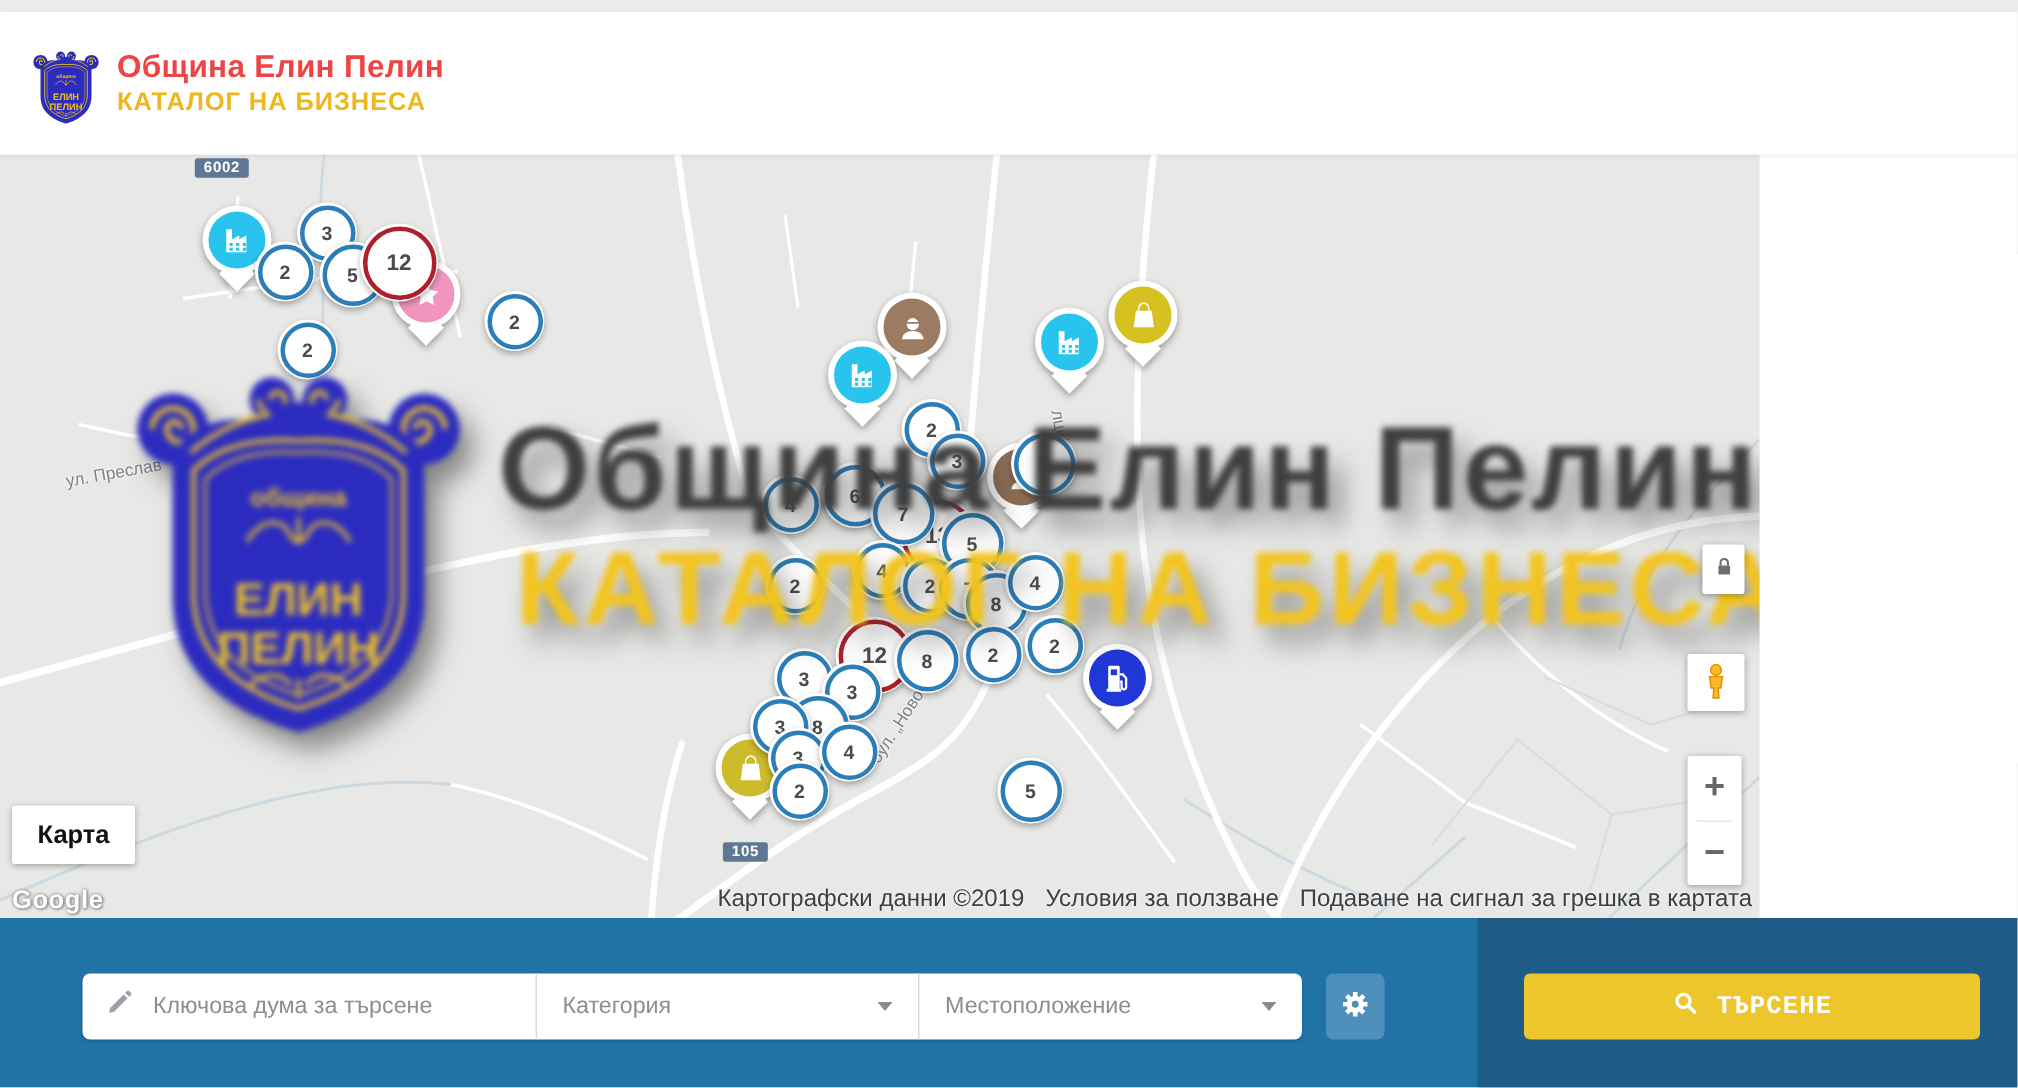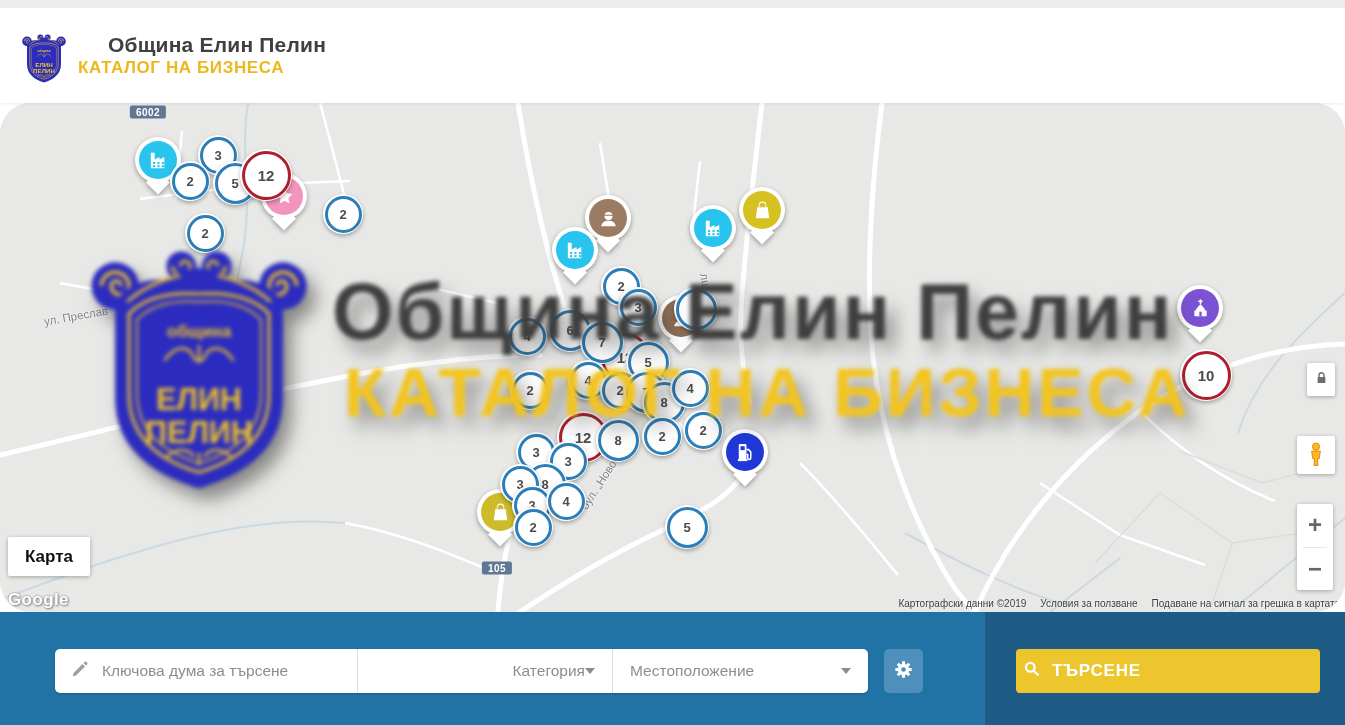--- a/index.html
+++ b/index.html
@@ -5,27 +5,27 @@
   html,body{margin:0;padding:0;}
   body{width:1345px;height:725px;overflow:hidden;font-family:"Liberation Sans","DejaVu Sans",sans-serif;background:#fff;}
   .page{position:relative;width:1345px;height:725px;}
 
   
   .top-strip{height:8px;background:#ececec;}
   header{height:95px;background:#fff;display:flex;align-items:center;justify-content:space-between;box-shadow:0 1px 3px rgba(0,0,0,.08);position:relative;z-index:60;}
   .brand{display:flex;align-items:center;gap:11px;margin-left:21px;cursor:pointer;}
   .crest-mount-small{width:46px;height:58px;}
   .crest-mount-small svg{width:100%;height:100%;}
-  .brand-title{font-size:21px;font-weight:700;color:#404040;letter-spacing:.2px;line-height:1.15;margin-left:30px;}
+  .brand-title{font-size:21px;font-weight:700;color:#ef4444;letter-spacing:.2px;line-height:1.15;}
   .brand-subtitle{font-size:17px;font-weight:700;color:#EDB71E;letter-spacing:.6px;}
   nav{display:flex;align-items:center;gap:35px;margin-right:25px;}
   .nav-link{font-size:15.5px;font-weight:700;color:#23272B;text-decoration:none;letter-spacing:-.2px;cursor:pointer;white-space:nowrap;}
 
   
-  .map{position:relative;width:1345px;height:509px;background:#E8E8E6;overflow:hidden;cursor:default;border-radius:31px;}
+  .map{position:relative;width:1173px;height:509px;background:#E8E8E6;overflow:hidden;cursor:default;}
   .map-bg{position:absolute;inset:0;width:100%;height:100%;}
   #overlays{position:absolute;inset:0;z-index:10;}
 
   .road-badge{position:absolute;transform:translate(-50%,-50%);background:#5E7893;color:#fff;font-size:10px;font-weight:700;padding:1px 6px;border-radius:2px;letter-spacing:.5px;}
   .street-label{position:absolute;color:#7d8288;font-size:11.5px;white-space:nowrap;text-shadow:0 0 2px #fff,0 0 2px #fff;}
 
   .pin{position:absolute;width:46px;height:46px;transform:translate(-50%,-50%);filter:drop-shadow(0 2px 2.5px rgba(0,0,0,.35));cursor:pointer;}
   .pin::before{content:"";position:absolute;left:50%;bottom:-8px;width:17px;height:17px;background:#fff;transform:translateX(-50%) rotate(45deg);}
   .pin-circle{position:absolute;inset:0;background:#fff;border-radius:50%;display:flex;align-items:center;justify-content:center;}
   .pin-dot{width:38px;height:38px;border-radius:50%;background:currentColor;display:flex;align-items:center;justify-content:center;}
@@ -44,46 +44,46 @@
   .wm-line2{position:absolute;left:344px;top:250px;font-size:69px;font-weight:700;color:#F3C41D;letter-spacing:3px;white-space:nowrap;}
 
   
   .map-type{position:absolute;left:8px;top:434px;display:flex;border-radius:2px;overflow:hidden;box-shadow:0 1px 4px rgba(0,0,0,.3);z-index:40;}
   .map-type button{height:39px;background:#fff;border:none;font-size:17px;padding:0 17px;font-family:inherit;cursor:pointer;}
   .map-type .active{font-weight:700;color:#121212;}
   .map-type .inactive{color:#5f6368;border-left:1px solid #e8e8e8;}
 
   .glogo{position:absolute;left:8px;bottom:2px;z-index:40;font-size:17px;font-weight:600;color:#fff;letter-spacing:.4px;cursor:pointer;
     text-shadow:0 0 2px #9a9a9a,0 0 2px #9a9a9a,1px 1px 2px #8a8a8a;}
-  .attribution{position:absolute;right:5px;bottom:3px;z-index:40;font-size:10px;color:#3c4043;text-shadow:0 0 2px #fff;text-align:center;}
+  .attribution{position:absolute;right:5px;bottom:3px;z-index:40;font-size:16px;color:#3c4043;text-shadow:0 0 2px #fff;text-align:center;}
   .attribution a{color:#3c4043;text-decoration:none;margin-left:14px;cursor:pointer;}
 
   .ctrl{position:absolute;background:#fff;border:none;box-shadow:0 1px 4px rgba(0,0,0,.3);border-radius:2px;z-index:40;display:flex;align-items:center;justify-content:center;cursor:pointer;}
   .lock-btn{right:10px;top:260px;width:28px;height:33px;}
   .peg-btn{right:10px;top:333px;width:38px;height:38px;}
   .zoom-ctrl{position:absolute;right:12px;top:401px;width:36px;height:86px;background:#fff;border-radius:2px;box-shadow:0 1px 4px rgba(0,0,0,.3);z-index:40;display:flex;flex-direction:column;}
   .zoom-ctrl button{flex:1;background:none;border:none;font-size:24px;font-weight:700;color:#666;cursor:pointer;font-family:inherit;line-height:1;}
   .zoom-ctrl .zdiv{height:1px;background:#e6e6e6;margin:0 6px;}
 
   
   .searchbar{position:relative;width:1345px;height:113px;background:#2173A6;}
   .sb-right{position:absolute;right:0;top:0;bottom:0;width:360px;background:#1E5C87;}
   .search-group{position:absolute;left:55px;top:37px;width:813px;height:44px;background:#fff;border-radius:5px;display:flex;align-items:stretch;box-shadow:0 1px 2px rgba(0,0,0,.2);}
   .sg-keyword{flex:0 0 287px;display:flex;align-items:center;gap:11px;padding-left:15px;}
   .sg-keyword svg{width:19px;height:19px;flex:none;}
   .sg-keyword input{border:none;outline:none;flex:1;font-size:15.5px;color:#555;font-family:inherit;background:none;min-width:0;}
   .sg-keyword input::placeholder{color:#8a8f94;}
   .sg-divider{width:1px;background:#DADCDE;}
   .sg-select{display:flex;align-items:center;justify-content:space-between;padding:0 17px;cursor:pointer;color:#8a8f94;font-size:15.5px;}
-  .sg-cat{flex:0 0 220px;justify-content:flex-end;}
+  .sg-cat{flex:0 0 220px;}
   .sg-loc{flex:1;}
   .caret{width:0;height:0;border-left:5px solid transparent;border-right:5px solid transparent;border-top:6px solid #8b8b8b;}
   .gear-btn{position:absolute;left:884px;top:37px;width:39px;height:44px;background:#4E8FBC;color:#4E8FBC;border:none;border-radius:5px;display:flex;align-items:center;justify-content:center;cursor:pointer;}
   .gear-btn svg{width:23px;height:23px;}
-  .search-btn{position:absolute;left:31px;top:37px;width:304px;height:44px;background:#EDC62E;border:none;border-radius:4px;color:#fff;font-weight:700;font-size:17px;letter-spacing:.8px;display:flex;align-items:center;gap:11px;cursor:pointer;font-family:Liberation Sans, sans-serif;}
+  .search-btn{position:absolute;left:31px;top:37px;width:304px;height:44px;background:#EDC62E;border:none;border-radius:4px;color:#fff;font-weight:700;font-size:17px;letter-spacing:.8px;display:flex;align-items:center;justify-content:center;gap:11px;cursor:pointer;font-family:Liberation Mono, monospace;}
   .search-btn svg{width:19px;height:19px;}
 </style>
 </head>
 <body>
 
 <div class="page">
 
   <div class="top-strip"></div>
 
   <header>

